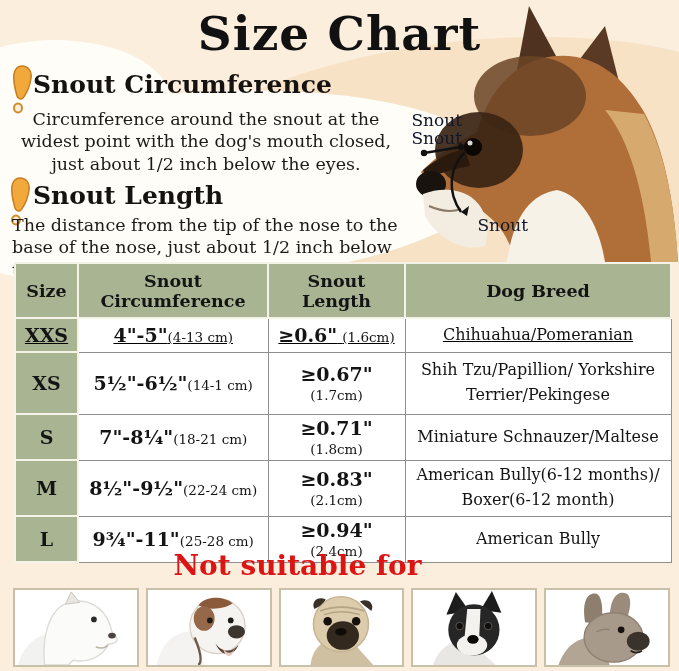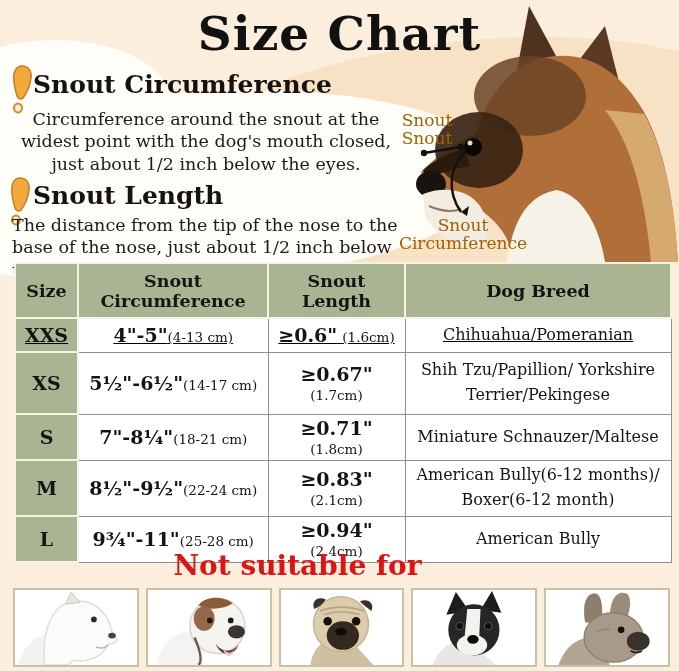--- a/index.html
+++ b/index.html
@@ -15,21 +15,21 @@
     background:#fffdf8;border-radius:48% 52% 55% 45%;transform:rotate(-3deg);}
 
   .title{position:absolute;left:0;top:6px;width:679px;text-align:center;
     font-size:47px;font-weight:bold;color:#111;letter-spacing:1px;}
 
   .excl{position:absolute;width:26px;height:52px;}
   .sec-head{position:absolute;font-size:25px;font-weight:bold;color:#151210;}
   .sec-desc{position:absolute;font-size:17.5px;color:#1d1a17;line-height:1.28;}
 
   .dogfig{position:absolute;left:415px;top:0;width:264px;height:262px;}
-  .diag-label{position:absolute;text-align:center;font-size:17px;color:#a16207;line-height:1.05;}
+  .diag-label{position:absolute;text-align:right;font-size:17px;color:#0f172a;line-height:1.05;}
 
   
   table.size-table{position:absolute;left:14px;top:262px;width:656px;
     border-collapse:collapse;table-layout:fixed;}
   table.size-table col.c0{width:63px;} table.size-table col.c1{width:190px;}
   table.size-table col.c2{width:137px;} table.size-table col.c3{width:266px;}
   .size-table th,.size-table td{text-align:center;vertical-align:middle;padding:2px 4px;box-sizing:border-box;}
   .cell-green{background:#a9b492;border:2px solid #f5f2e8;font-weight:bold;color:#141414;}
   .cell-white{background:#ffffff;border:1px solid #8f8f8f;color:#141414;}
   .hrow{height:55px;font-size:17.5px;}
@@ -101,21 +101,20 @@
     <circle cx="46" cy="147" r="3.2" fill="#111"></circle>
     <path d="M50,152 C34,168 32,192 46,212" stroke="#111" stroke-width="2.4" fill="none"></path>
     <path d="M46,212 L54,206 L52,216 Z" fill="#111"></path>
   </svg>
   <div class="diag-label" style="left:392px;top:112px;width:70px;">
     <span>Snout</span><br>
     <span>Snout</span>
   </div>
   <div class="diag-label" style="left:398px;top:217px;width:130px;">
     <span>Snout</span><br>
-    <span>Circumference</span>
   </div>
 
   <table class="size-table">
     <colgroup>
         <col class="c0">
         <col class="c1">
         <col class="c2">
         <col class="c3">
       </colgroup>
     <tbody>
@@ -126,21 +125,21 @@
       <th class="cell-green">Dog Breed</th>
     </tr>
     <tr class="r0">
       <td class="cell-green sizecell">XXS</td>
       <td class="cell-white"><span class="val">4"-5"</span><span class="note">(4-13 cm)</span></td>
       <td class="cell-white"><span class="val">≥0.6"</span> <span class="note">(1.6cm)</span></td>
       <td class="cell-white breed">Chihuahua/Pomeranian</td>
     </tr>
     <tr class="r1">
       <td class="cell-green sizecell">XS</td>
-      <td class="cell-white"><span class="val">5½"-6½"</span><span class="note">(14-17 cm)</span></td>
+      <td class="cell-white"><span class="val">5½"-6½"</span><span class="note">(14-1 cm)</span></td>
       <td class="cell-white"><span class="val">≥0.67"</span> <span class="note">(1.7cm)</span></td>
       <td class="cell-white breed">Shih Tzu/Papillion/ Yorkshire Terrier/Pekingese</td>
     </tr>
     <tr class="r2">
       <td class="cell-green sizecell">S</td>
       <td class="cell-white"><span class="val">7"-8¼"</span><span class="note">(18-21 cm)</span></td>
       <td class="cell-white"><span class="val">≥0.71"</span> <span class="note">(1.8cm)</span></td>
       <td class="cell-white breed">Miniature Schnauzer/Maltese</td>
     </tr>
     <tr class="r3">

